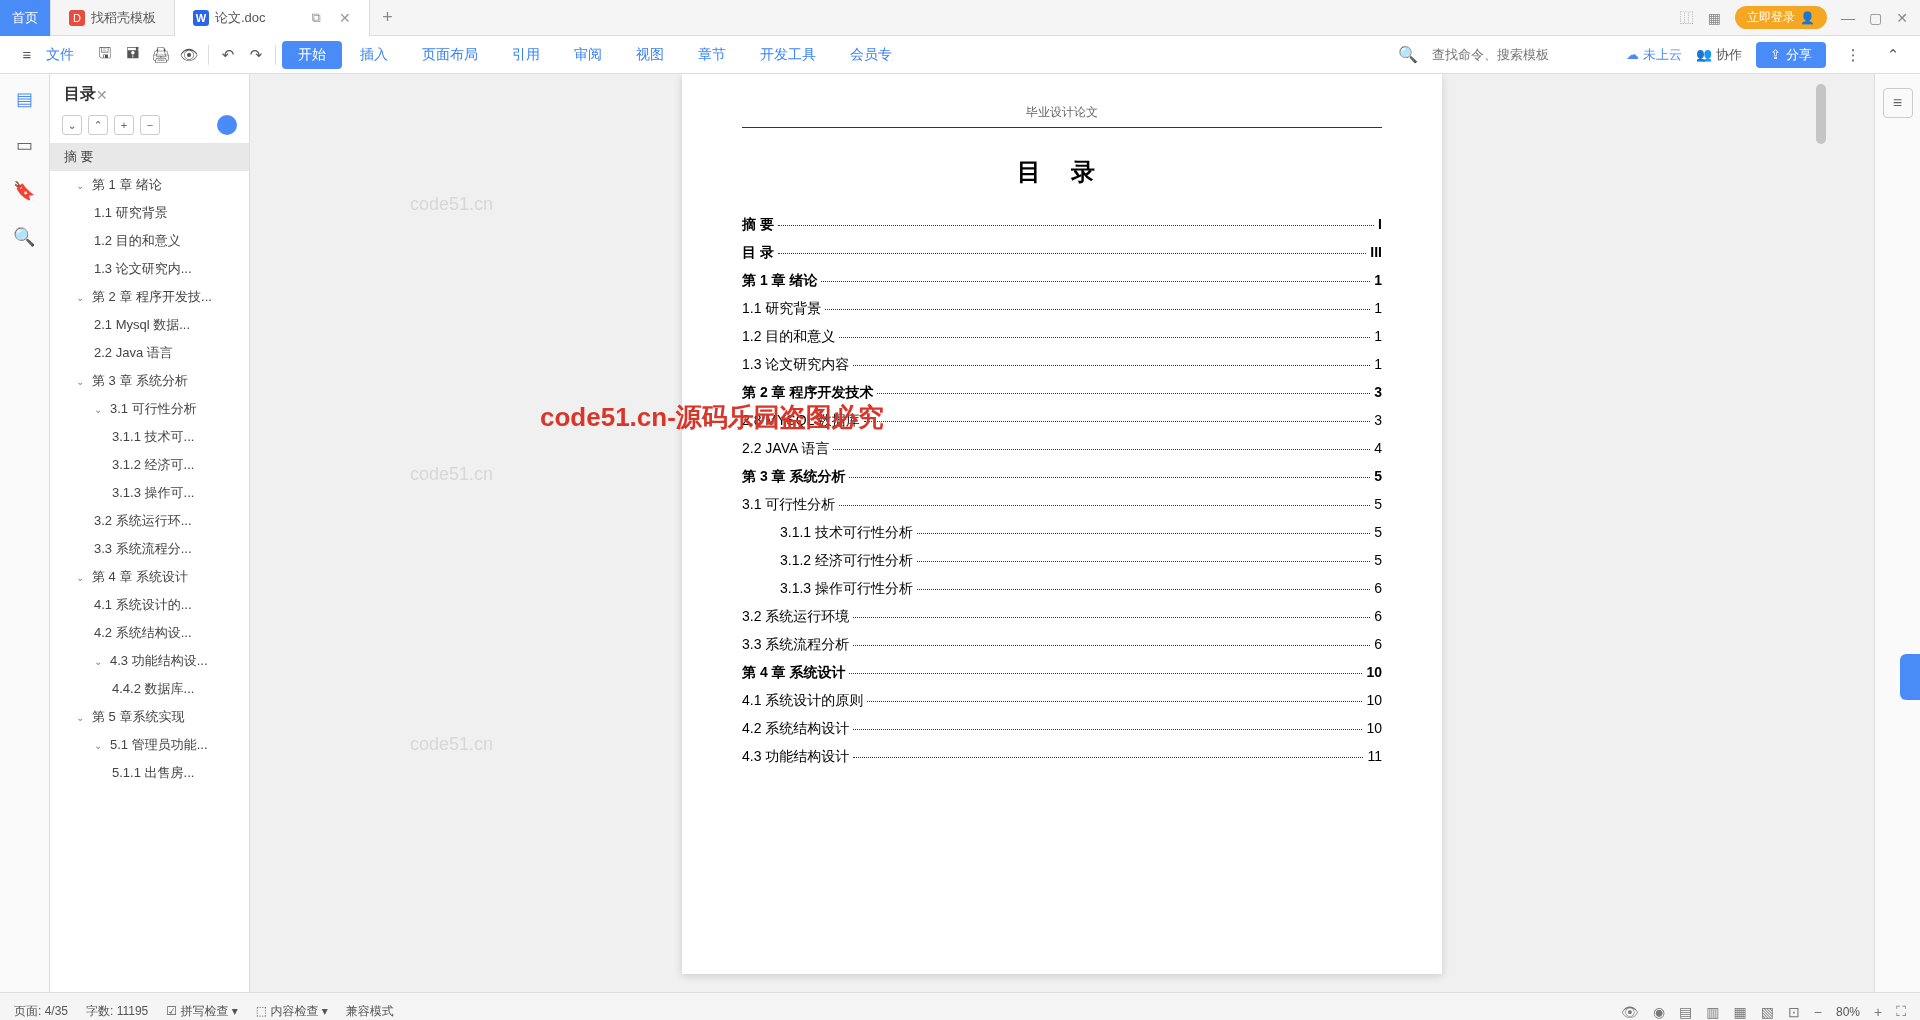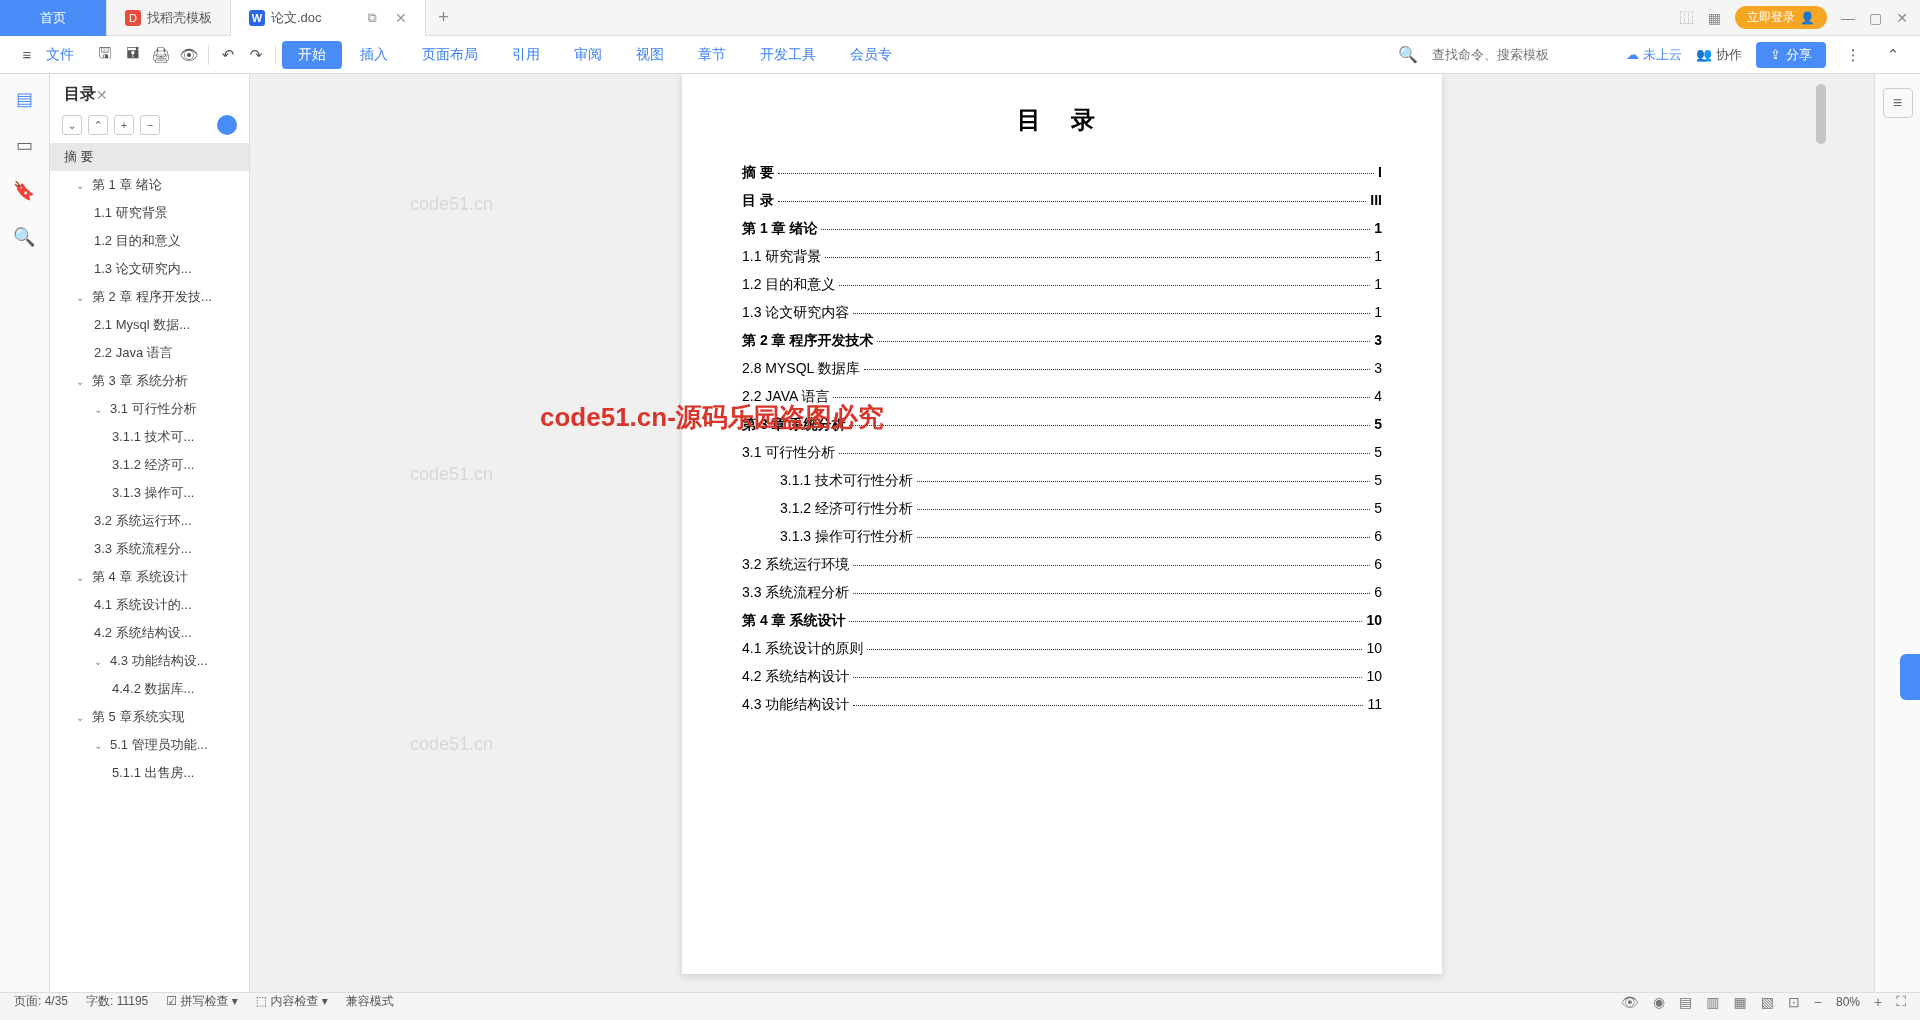--- a/index.html
+++ b/index.html
@@ -1,19 +1,19 @@
 <!DOCTYPE html>
 <html><head>
 <meta charset="utf-8">
 <style>
 *{margin:0;padding:0;box-sizing:border-box;font-family:"Microsoft YaHei",Arial,sans-serif}
 body{background:#fff;overflow:hidden;height:1020px;width:1920px;position:relative}
 .tabs{height:36px;background:#f5f5f5;display:flex;align-items:center;border-bottom:1px solid #ddd}
 .tab{height:36px;padding:0 18px;display:flex;align-items:center;gap:6px;font-size:13px;color:#555;border-right:1px solid #ddd;cursor:pointer}
-.tab.home{background:#4a8cf7;color:#fff;padding:0 40px}
+.tab.home{background:#4a8cf7;color:#fff;padding:0 12px}
 .tab.active{background:#fff}
 .tab-icon-w{width:16px;height:16px;background:#2a66e8;border-radius:3px;color:#fff;display:flex;align-items:center;justify-content:center;font-size:11px;font-weight:bold}
 .tab-icon-d{width:16px;height:16px;background:#e74c3c;border-radius:3px;color:#fff;display:flex;align-items:center;justify-content:center;font-size:11px}
 .tab-close{margin-left:12px;color:#999;font-size:14px}
 .tab-plus{width:36px;text-align:center;font-size:18px;color:#888}
 .tabs-right{margin-left:auto;display:flex;align-items:center;gap:14px;padding-right:12px}
 .login-btn{background:#f5a623;color:#fff;padding:3px 12px;border-radius:12px;font-size:12px;display:flex;align-items:center;gap:5px}
 .win-btn{color:#888;font-size:14px}
 .tb-icon{width:26px;height:26px;display:flex;align-items:center;justify-content:center;color:#555;font-size:15px;border-radius:3px}
 .tb-sep{width:1px;height:20px;background:#ddd;margin:0 4px}
@@ -48,21 +48,21 @@
 .toc-line{display:flex;align-items:baseline;font-size:14px;margin-bottom:10px;font-family:SimSun,serif}
 .toc-text{white-space:nowrap}
 .toc-dots{flex:1;border-bottom:1.5px dotted #333;margin:0 4px;position:relative;top:-3px}
 .toc-page{white-space:nowrap}
 .toc-l0{font-weight:bold}.toc-l1{padding-left:0}.toc-l2{padding-left:38px}
 .watermark{position:absolute;color:#c0c0c0;font-size:18px;opacity:.5;pointer-events:none;font-family:Arial}
 .wm-red{position:absolute;color:#d9362a;font-size:26px;font-weight:bold;pointer-events:none;z-index:5}
 .right-handle{position:absolute;right:0;top:580px;width:20px;height:46px;background:#4a8cf7;border-radius:6px 0 0 6px}
 .right-panel{width:46px;border-left:1px solid #ddd;background:#fafafa;padding-top:14px;display:flex;flex-direction:column;align-items:center}
 .rp-btn{width:30px;height:30px;border:1px solid #ccc;border-radius:4px;display:flex;align-items:center;justify-content:center;color:#666}
-.statusbar{height:28px;background:#f5f5f5;border-top:1px solid #ddd;display:flex;align-items:flex-start;padding:0 14px;font-size:12px;color:#555;gap:18px}
+.statusbar{height:28px;background:#f5f5f5;border-top:1px solid #ddd;display:flex;align-items:flex-end;padding:0 14px;font-size:12px;color:#555;gap:18px}
 .sb-right{margin-left:auto;display:flex;align-items:center;gap:14px}
 .sb-icon{color:#777;font-size:14px}
 .scroll-v{position:absolute;right:46px;top:0;bottom:0;width:14px;background:#f0f0f0}
 .scroll-thumb{position:absolute;width:10px;left:2px;top:10px;height:60px;background:#c5c5c5;border-radius:5px}
 </style>
 </head>
 <body>
 
 <div class="tabs">
   <div class="tab home">首页</div>
@@ -238,20 +238,21 @@
     <div class="watermark" style="top:250px;left:470px">code51.cn</div>
     <div class="watermark" style="top:520px;left:470px">code51.cn</div>
     <div class="watermark" style="top:120px;left:770px">code51.cn</div>
     <div class="watermark" style="top:390px;left:770px">code51.cn</div>
     <div class="watermark" style="top:660px;left:770px">code51.cn</div>
     <div class="watermark" style="top:250px;left:1060px">code51.cn</div>
     <div class="watermark" style="top:520px;left:1060px">code51.cn</div>
     <div class="wm-red" style="top:326px;left:290px">code51.cn-源码乐园盗图必究</div>
 
     <div class="page">
+      <div class="page-header">毕业设计论文</div>
       <div class="doc-title">目  录</div>
       <div id="toc-body">
           <div class="toc-line toc-l0">
             <span class="toc-text">摘  要</span>
             <span class="toc-dots"></span>
             <span class="toc-page">I</span>
           </div>
           <div class="toc-line toc-l0">
             <span class="toc-text">目  录</span>
             <span class="toc-dots"></span>

